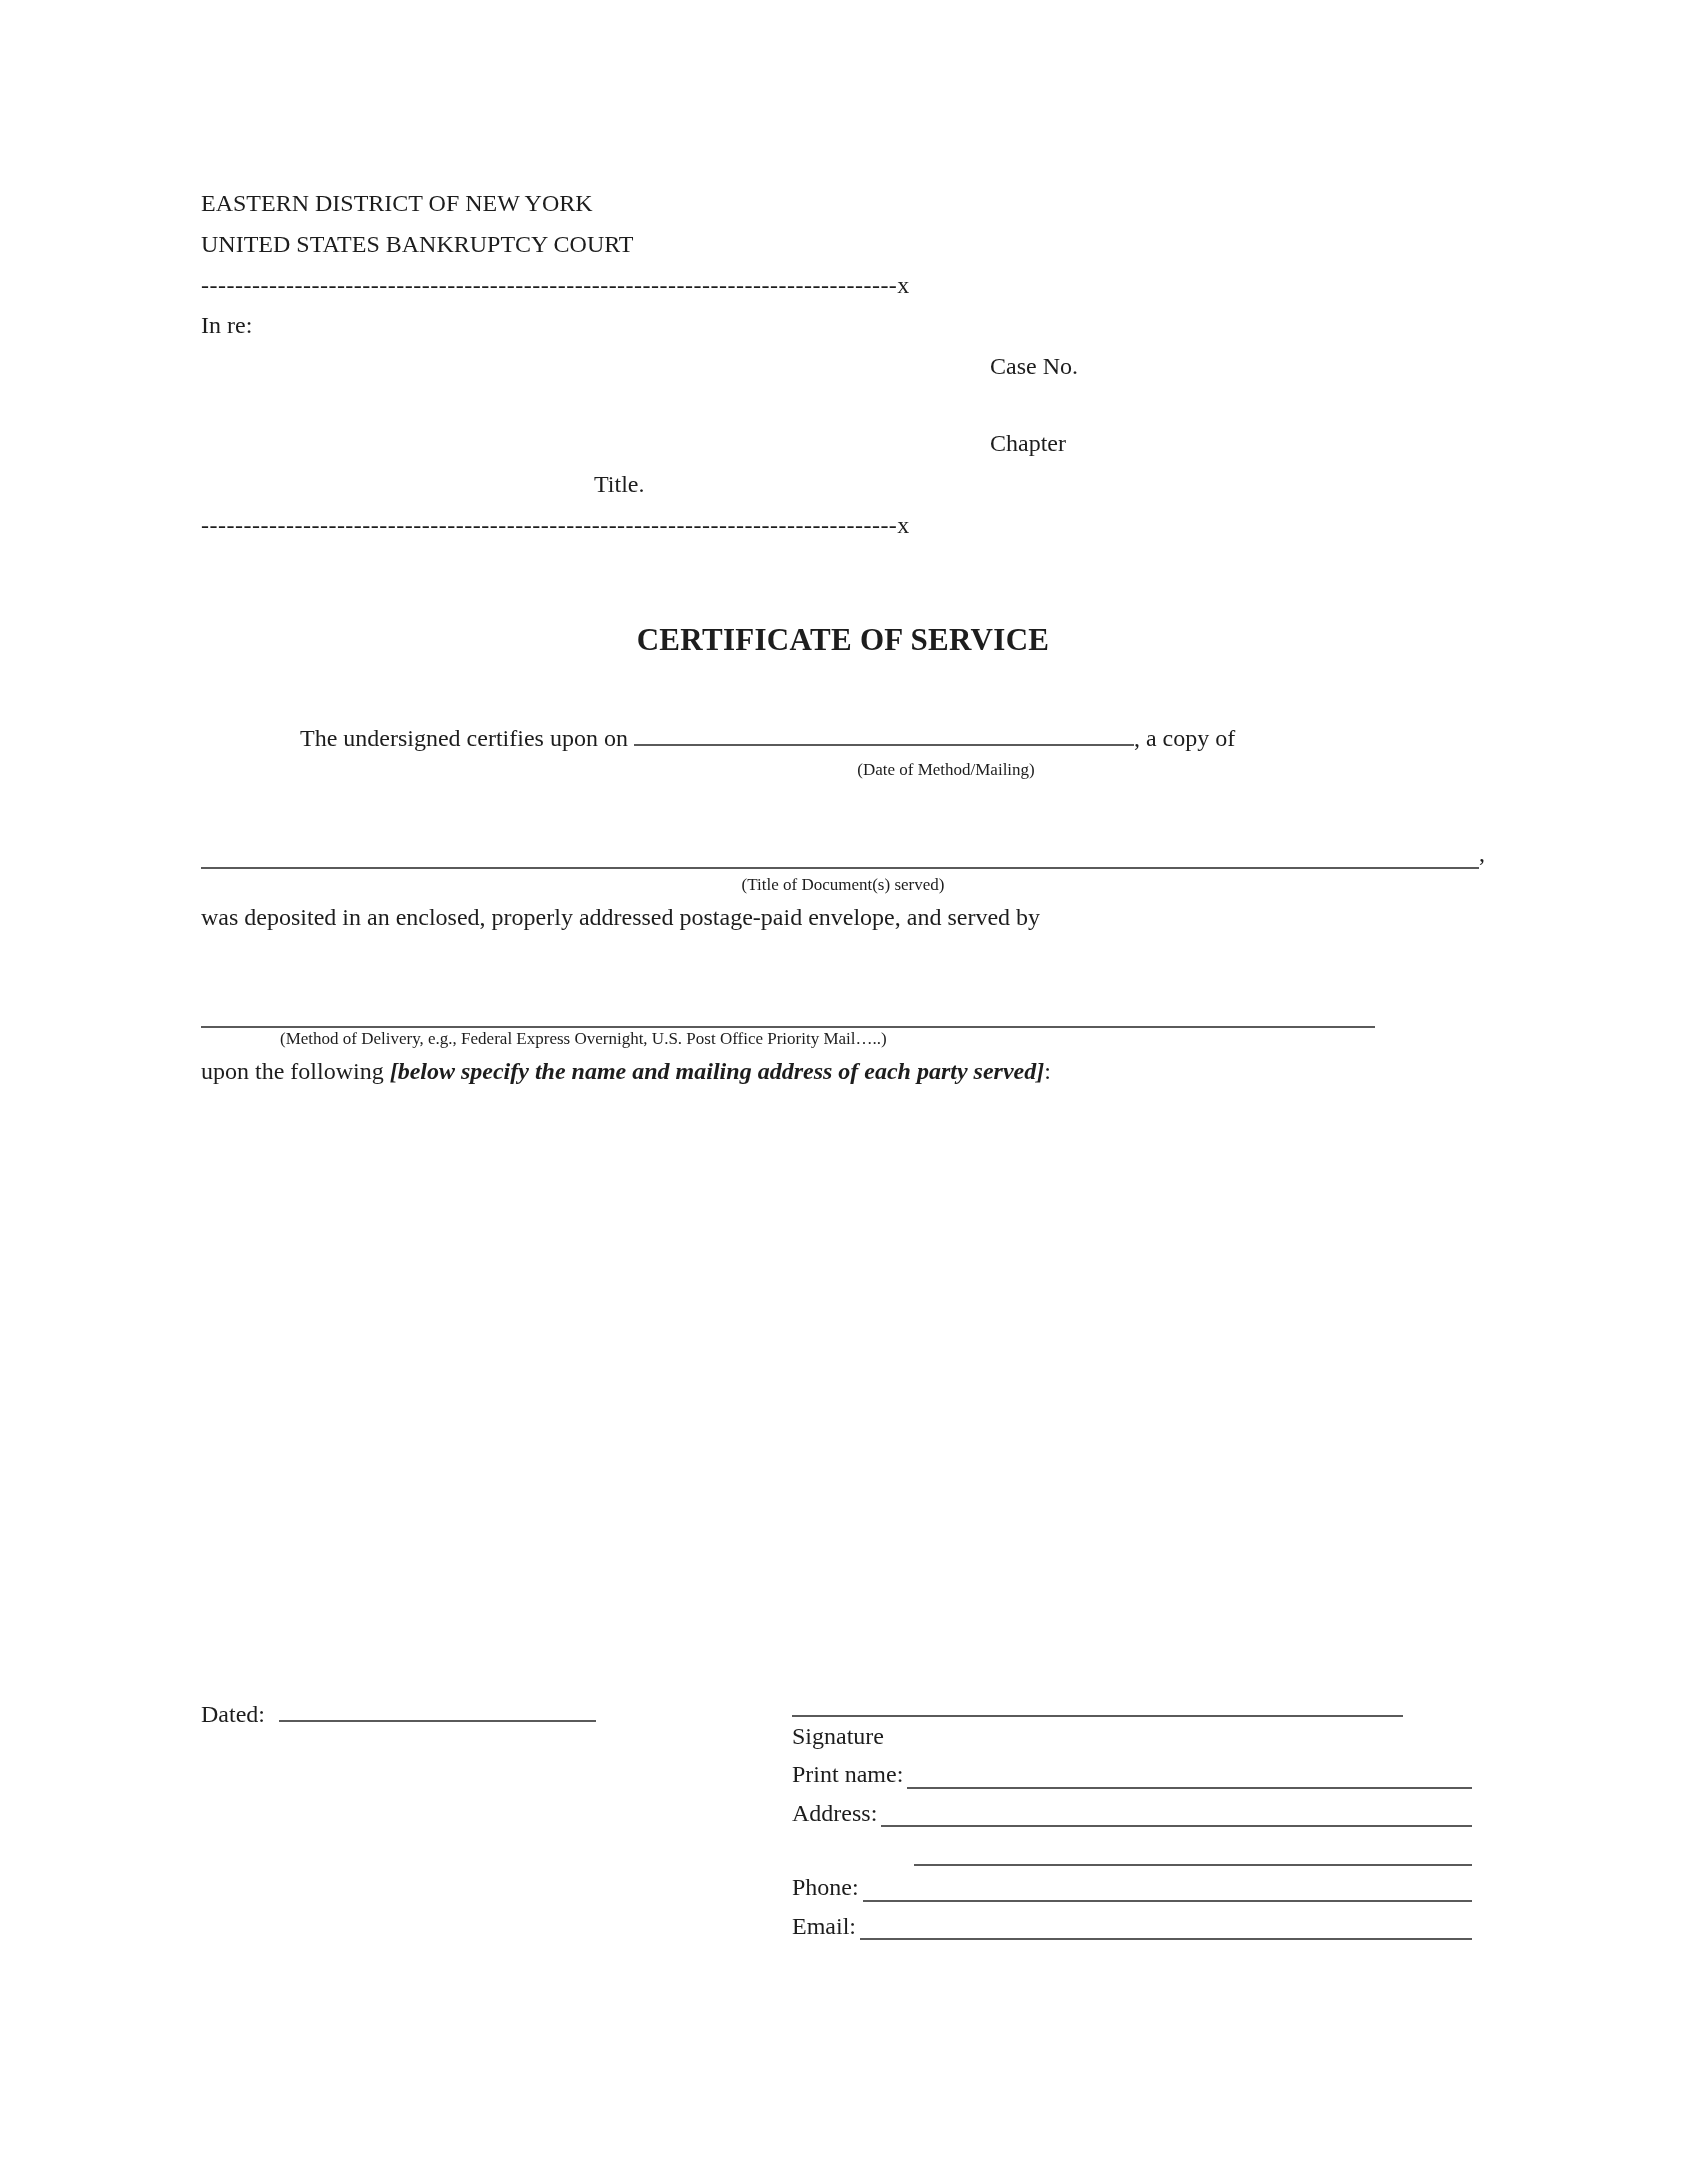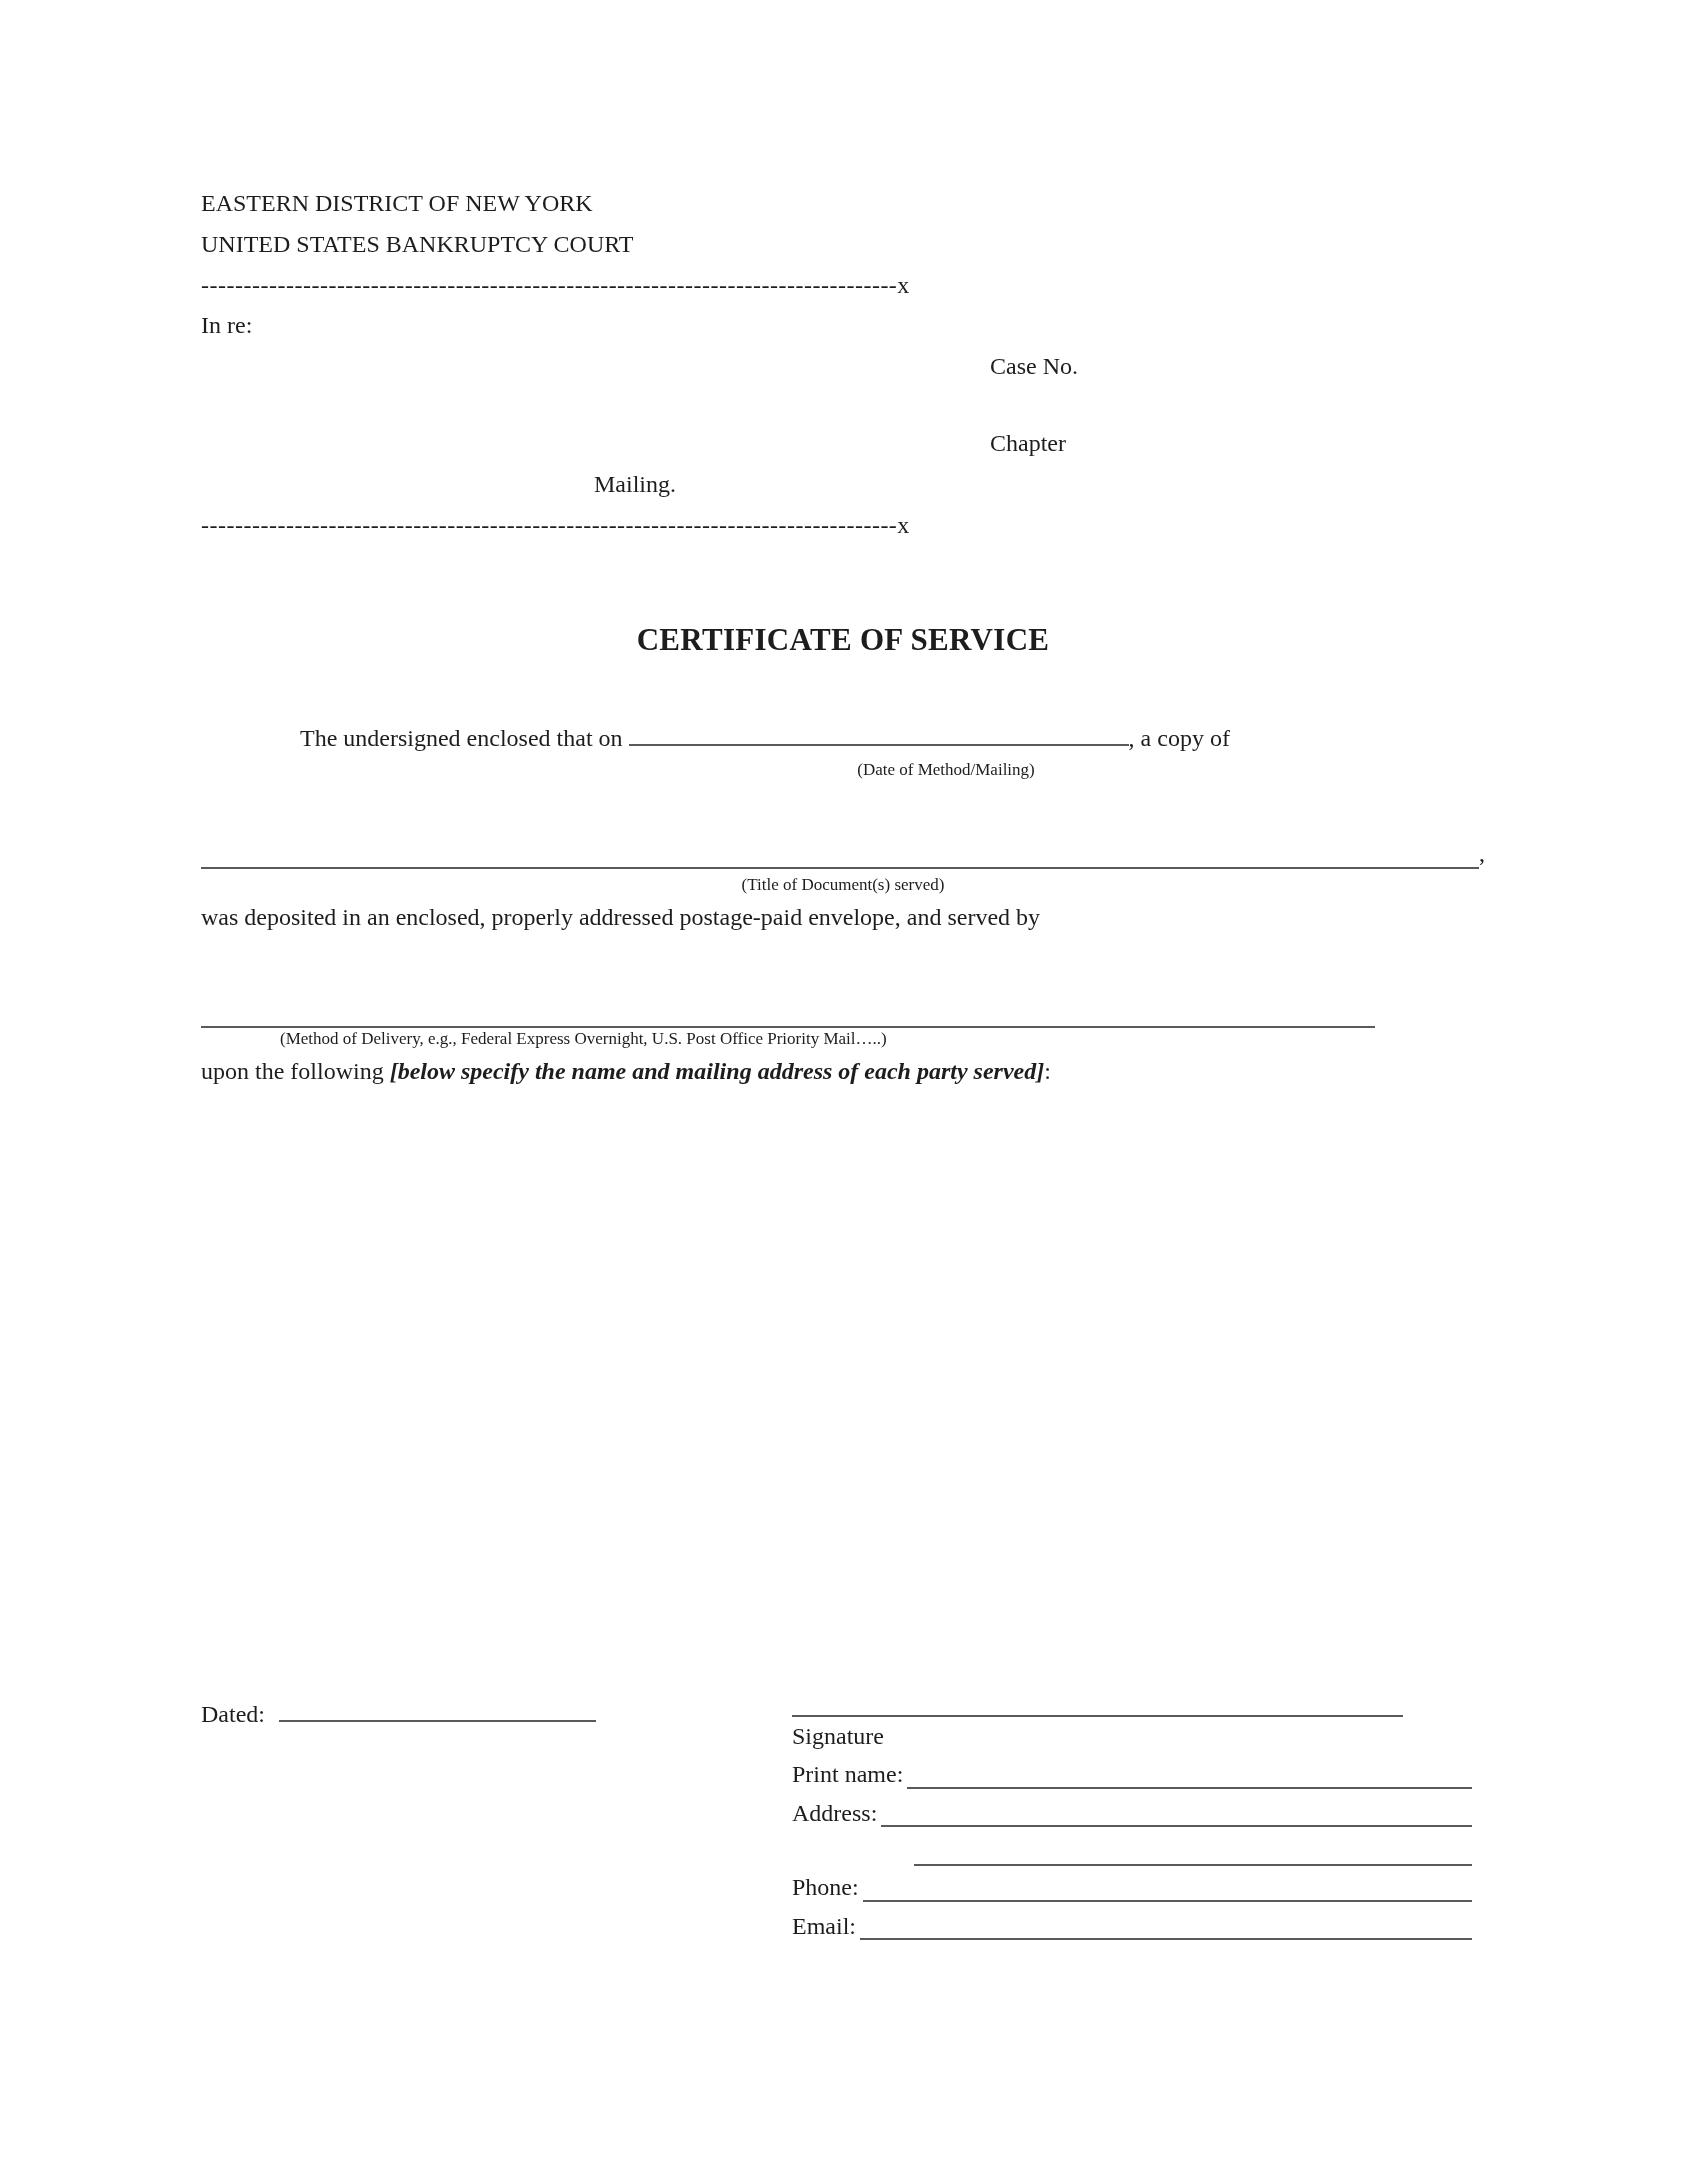--- a/index.html
+++ b/index.html
@@ -64,27 +64,27 @@
 <div class="page">
 
   <div class="content">
 
     <div>EASTERN DISTRICT OF NEW YORK</div>
     <div>UNITED STATES BANKRUPTCY COURT</div>
     <div class="divider">----------------------------------------------------------------------------------x</div>
     <div>In re:</div>
     <div class="right-col">Case No.</div>
     <div class="right-col chapter">Chapter</div>
-    <div class="debtor">Mailing.</div>
+    <div class="debtor">Title.</div>
     <div class="divider">----------------------------------------------------------------------------------x</div>
 
     <div class="doc-title">CERTIFICATE OF SERVICE</div>
 
     <div class="certify-row">
-      <span>The undersigned enclosed that on</span>
+      <span>The undersigned certifies upon on</span>
       <span class="blank date-blank"></span><span>, a copy of</span>
     </div>
     <div class="small date-caption">(Date of Method/Mailing)</div>
 
     <div class="blank-row">
       <span class="fill"></span>
       <span>,</span>
     </div>
     <div class="small center-caption">(Title of Document(s) served)</div>
 

